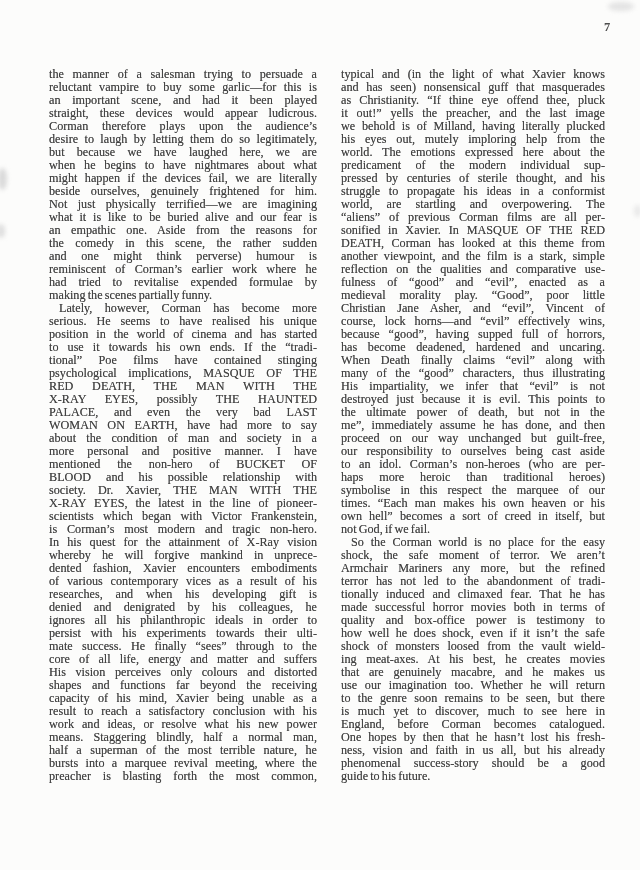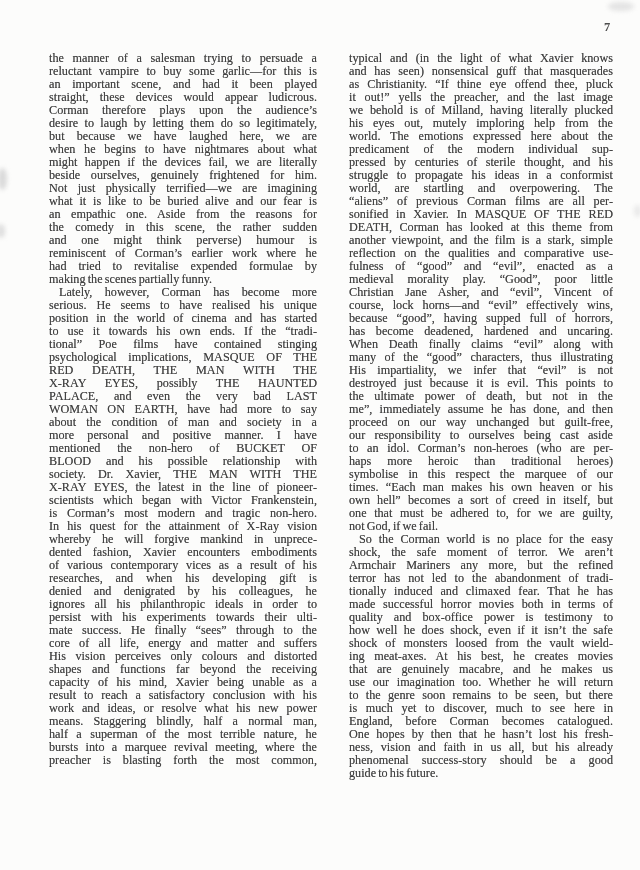--- a/index.html
+++ b/index.html
@@ -9,24 +9,24 @@
     font-family:"Liberation Serif","DejaVu Serif",serif;
     color:#424242;
   }
   .page-number {
     position:absolute; left:604px; top:20px;
     font-size:12.5px; font-weight:bold; color:#4e4e4e;
     letter-spacing:0.5px;
   }
   .columns {
     position:absolute; left:49px; top:52px;
-    display:flex; gap:32px;
+    display:flex; gap:24px;align-items:flex-end;
   }
   .col { width:268px; }
-  .col-right { width:264px; }
+  .col-right { width:264px;margin-top:16px; }
   .line {
     font-size:12.2px; line-height:13px; height:13px;
     text-align:justify; text-align-last:justify;
     word-spacing:-0.9px; overflow:hidden;
     text-shadow:0 0 0.3px rgba(66,66,66,0.65);
   }
   .line.pend { text-align-last:left; }
   .line.pstart { text-indent:10px; }
   .artifact { position:absolute; border-radius:50%; filter:blur(2px); }
   .art-left-1 { left:-2px; top:168px; width:9px; height:22px; background:#dadada; }
@@ -132,21 +132,20 @@
         <div class="line">destroyed just because it is evil.  This points to</div>
         <div class="line">the ultimate power of death, but not in the</div>
         <div class="line">me”, immediately assume he has done, and then</div>
         <div class="line">proceed on our way unchanged but guilt-free,</div>
         <div class="line">our responsibility to ourselves being cast aside</div>
         <div class="line">to an idol.  Corman’s non-heroes (who are per-</div>
         <div class="line">haps more heroic than traditional heroes)</div>
         <div class="line">symbolise in this respect the marquee of our</div>
         <div class="line">times.  “Each man makes his own heaven or his</div>
         <div class="line">own hell” becomes a sort of creed in itself, but</div>
-        <div class="line">one that must be adhered to, for we are guilty,</div>
         <div class="line pend">not God, if we fail.</div>
         <div class="line pstart">So the Corman world is no place for the easy</div>
         <div class="line">shock, the safe moment of terror.  We aren’t</div>
         <div class="line">Armchair Mariners any more, but the refined</div>
         <div class="line">terror has not led to the abandonment of tradi-</div>
         <div class="line">tionally induced and climaxed fear.  That he has</div>
         <div class="line">made successful horror movies both in terms of</div>
         <div class="line">quality and box-office power is testimony to</div>
         <div class="line">how well he does shock, even if it isn’t the safe</div>
         <div class="line">shock of monsters loosed from the vault wield-</div>

